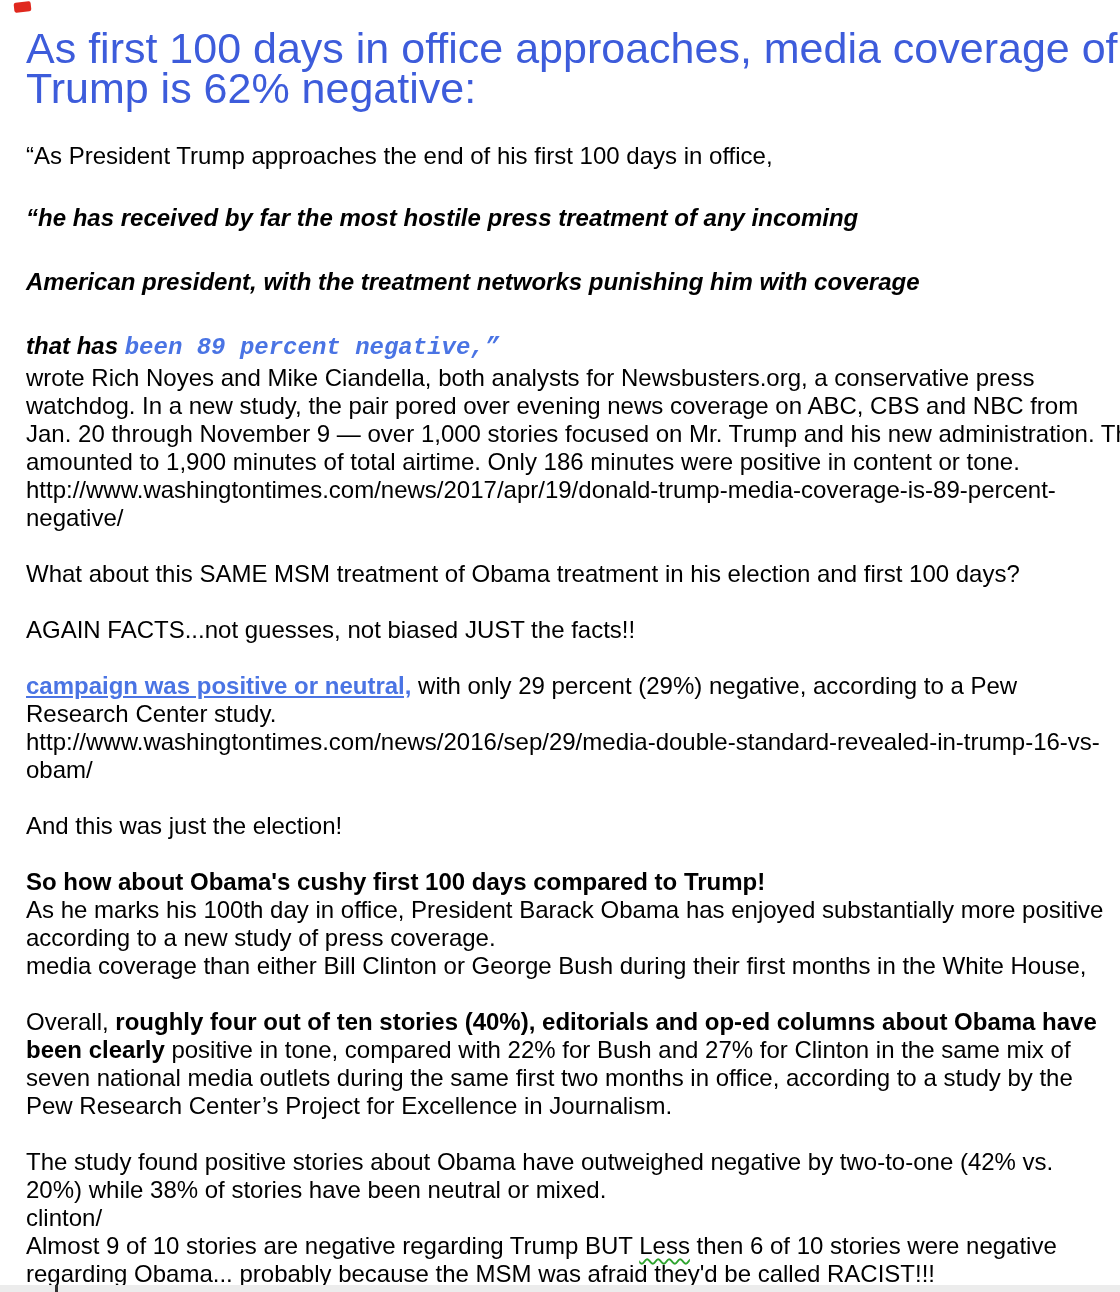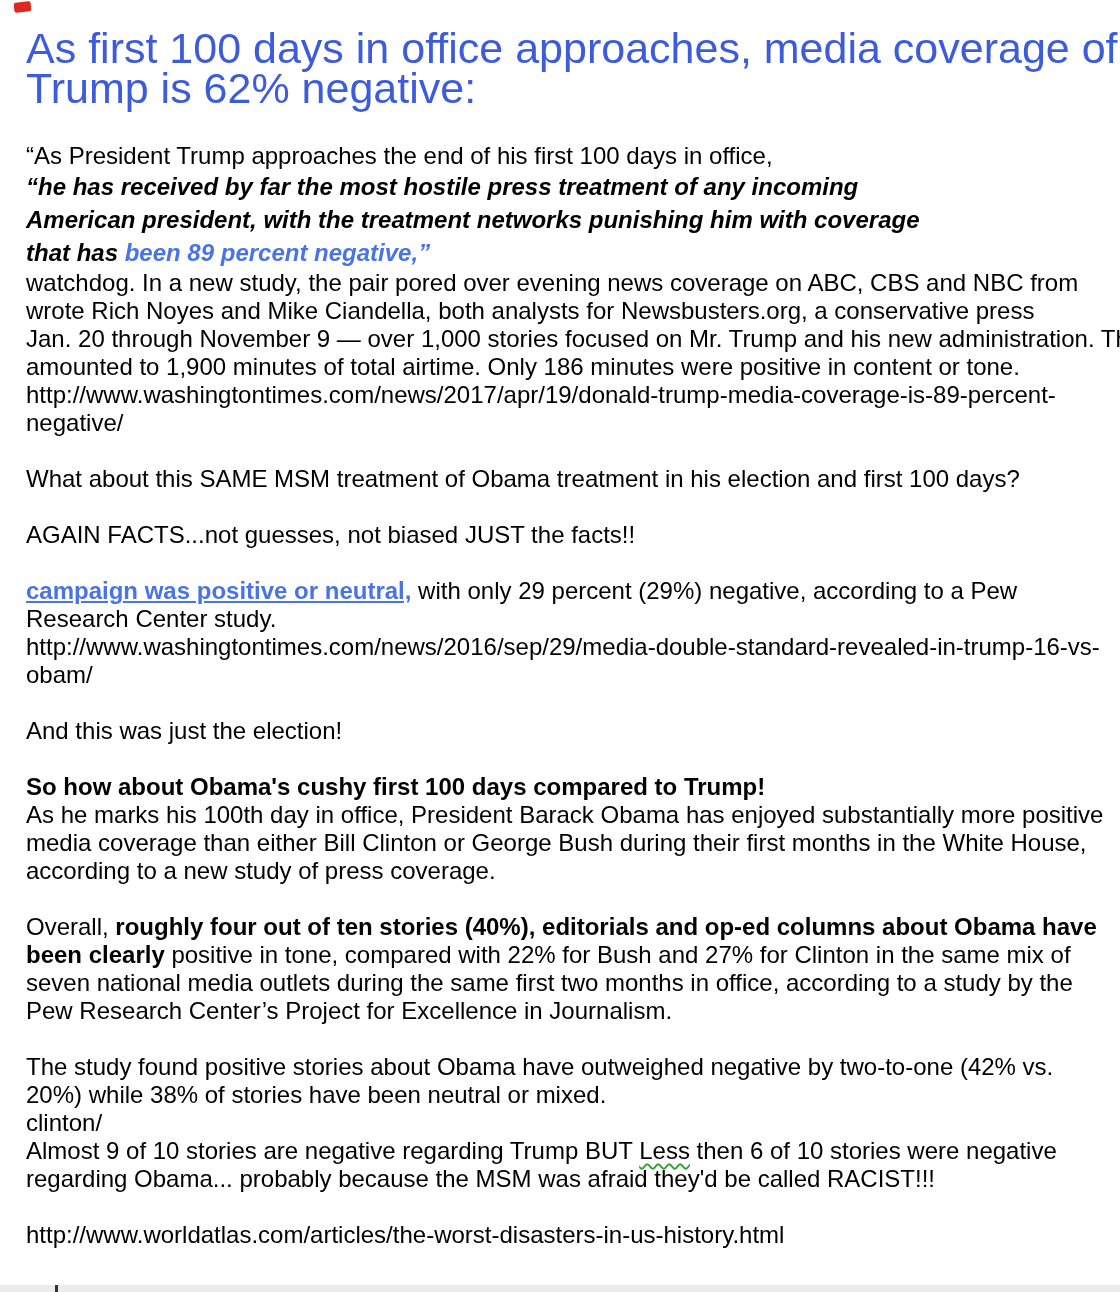--- a/index.html
+++ b/index.html
@@ -2,24 +2,24 @@
 <html style="--heading-blue: #3d5cdb; --link-blue: #4a74e4; --squiggle-green: #2da32d; --red-mark: #e0281e; --strip: #ececec; --tick: #333333;"><head>
 <meta charset="utf-8">
 <style>
   html,body{margin:0;padding:0;background:#fff;}
   body{width:1120px;height:1292px;position:relative;overflow:hidden;
        font-family:"Liberation Sans", sans-serif;color:#000;}
   #doc{position:absolute;left:26px;top:28px;width:1080px;}
   .headline{font-size:43px;line-height:40px;font-weight:normal;color:var(--heading-blue);white-space:nowrap;}
   .head-space{height:34px;}
   .line{font-size:24px;line-height:28px;white-space:pre;}
-  .line.quote{font-size:24px;line-height:33px;font-weight:bold;font-style:italic;}
+  .line.quote{font-size:24px;line-height:33px;font-weight:bold;font-style:italic;margin-top:31px;}
   .gap{height:28px;}
   .b{font-weight:bold;}
-  .blue{color:var(--link-blue);}
+  .blue{color:var(--link-blue);font-family:Liberation Mono, monospace;}
   .linku{color:var(--link-blue);font-weight:bold;text-decoration:underline;}
   .sq{text-decoration-line:underline;text-decoration-style:wavy;
       text-decoration-color:var(--squiggle-green);text-decoration-thickness:1.5px;text-underline-offset:4px;text-align:center;}
   #red-mark{position:absolute;left:14px;top:2px;width:17px;height:10px;
       background:var(--red-mark);border-radius:2px;transform:rotate(-6deg);}
   #bottom-strip{position:absolute;left:0;right:0;bottom:0;height:7px;background:var(--strip);}
   #bottom-tick{position:absolute;left:55px;bottom:0;width:3px;height:7px;background:var(--tick);}
 </style>
 </head>
 <body>
@@ -28,42 +28,42 @@
 
 <div id="doc">
   <div class="headline">As first 100 days in office approaches, media coverage of</div>
   <div class="headline">Trump is 62% negative:</div>
   <div class="head-space"></div>
   <div id="text-blocks">
       <div class="line body"><span>“As President Trump approaches the end of his first 100 days in office,</span></div>
       <div class="line quote"><span>“he has received by far the most hostile press treatment of any incoming</span></div>
       <div class="line quote"><span>American president, with the treatment networks punishing him with coverage</span></div>
       <div class="line quote"><span>that has </span><span class="blue">been 89 percent negative,”</span></div>
+      <div class="line body"><span>wrote Rich Noyes and Mike Ciandella, both analysts for Newsbusters.org, a conservative press</span></div>
       <div class="line body"><span>watchdog. In a new study, the pair pored over evening news coverage on ABC, CBS and NBC from</span></div>
-      <div class="line body"><span>wrote Rich Noyes and Mike Ciandella, both analysts for Newsbusters.org, a conservative press</span></div>
       <div class="line body"><span>Jan. 20 through November 9 — over 1,000 stories focused on Mr. Trump and his new administration. That</span></div>
       <div class="line body"><span>amounted to 1,900 minutes of total airtime. Only 186 minutes were positive in content or tone.</span></div>
       <div class="line body"><span>http://www.washingtontimes.com/news/2017/apr/19/donald-trump-media-coverage-is-89-percent-</span></div>
       <div class="line body"><span>negative/</span></div>
       <div class="gap"></div>
       <div class="line body"><span>What about this SAME MSM treatment of Obama treatment in his election and first 100 days?</span></div>
       <div class="gap"></div>
       <div class="line body"><span>AGAIN FACTS...not guesses, not biased JUST the facts!!</span></div>
       <div class="gap"></div>
       <div class="line body"><span class="linku">campaign was positive or neutral,</span><span> with only 29 percent (29%) negative, according to a Pew</span></div>
       <div class="line body"><span>Research Center study.</span></div>
       <div class="line body"><span>http://www.washingtontimes.com/news/2016/sep/29/media-double-standard-revealed-in-trump-16-vs-</span></div>
       <div class="line body"><span>obam/</span></div>
       <div class="gap"></div>
       <div class="line body"><span>And this was just the election!</span></div>
       <div class="gap"></div>
       <div class="line body"><span class="b">So how about Obama's cushy first 100 days compared to Trump!</span></div>
       <div class="line body"><span>As he marks his 100th day in office, President Barack Obama has enjoyed substantially more positive</span></div>
+      <div class="line body"><span>according to a new study of press coverage.</span></div>
       <div class="line body"><span>media coverage than either Bill Clinton or George Bush during their first months in the White House,</span></div>
-      <div class="line body"><span>according to a new study of press coverage.</span></div>
       <div class="gap"></div>
       <div class="line body"><span>Overall, </span><span class="b">roughly four out of ten stories (40%), editorials and op-ed columns about Obama have</span></div>
       <div class="line body"><span class="b">been clearly</span><span> positive in tone, compared with 22% for Bush and 27% for Clinton in the same mix of</span></div>
       <div class="line body"><span>seven national media outlets during the same first two months in office, according to a study by the</span></div>
       <div class="line body"><span>Pew Research Center’s Project for Excellence in Journalism.</span></div>
       <div class="gap"></div>
       <div class="line body"><span>The study found positive stories about Obama have outweighed negative by two-to-one (42% vs.</span></div>
       <div class="line body"><span>20%) while 38% of stories have been neutral or mixed.</span></div>
       <div class="line body"><span>clinton/</span></div>
       <div class="line body"><span>Almost 9 of 10 stories are negative regarding Trump BUT </span><span class="sq">Less</span><span> then 6 of 10 stories were negative</span></div>

